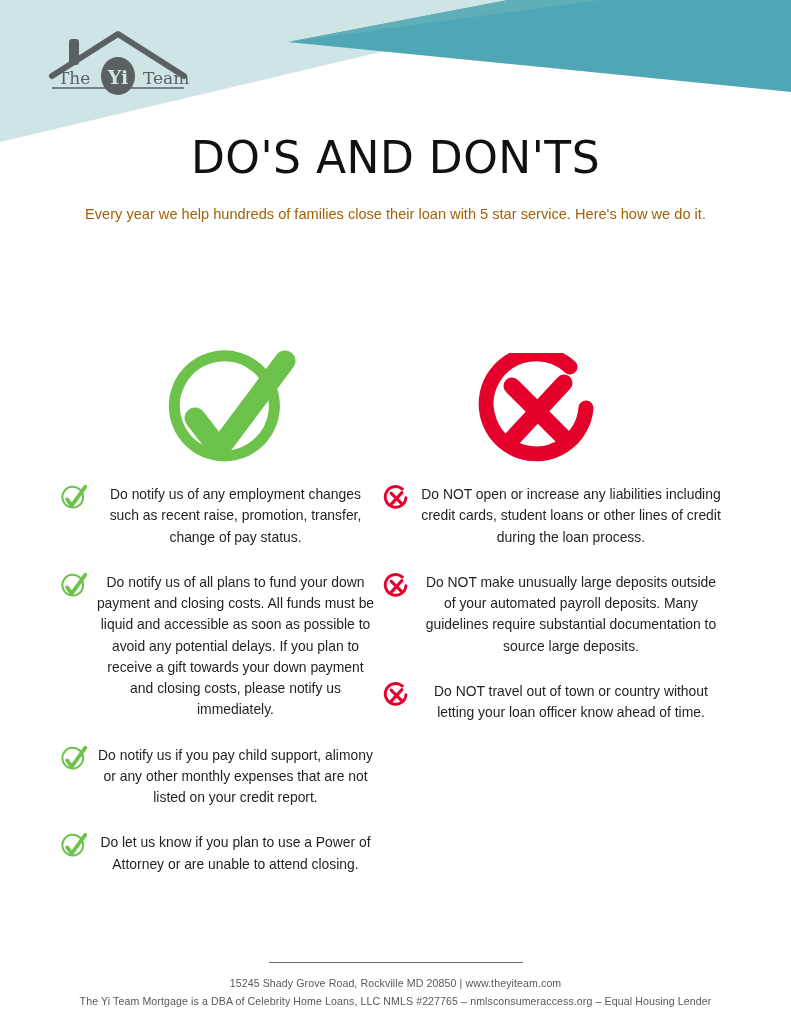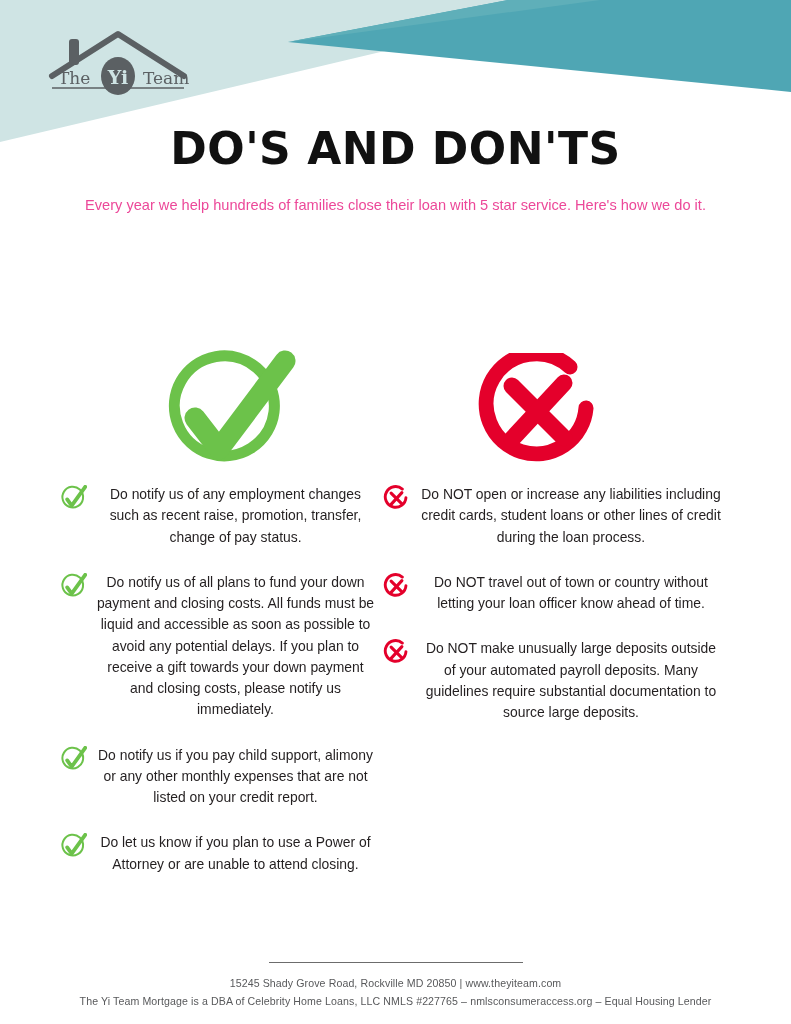--- a/index.html
+++ b/index.html
@@ -41,33 +41,33 @@
   #title-block {
     position: absolute;
     top: 126px;
     left: 0;
     width: 791px;
     z-index: 4;
     text-align: center;
   }
   #page-title {
     font-size: 44px;
-    font-weight: 700;
+    font-weight: 400;
     letter-spacing: 0.5px;
     color: #111111;
-    margin: 0;
+    margin: 9px;
     line-height: 1.05;
     font-family: "DejaVu Sans", sans-serif;
   }
   #subtitle {
     margin: 22px auto 0 auto;
     width: 690px;
     font-size: 14.6px;
     line-height: 1.55;
-    color: #ec4899;
+    color: #a16207;
     font-weight: 400;
   }
   #subtitle span { display: block; }
 
   
   #big-icons {
     position: absolute;
     top: 350px;
     left: 0;
     width: 791px;
@@ -234,30 +234,30 @@
       </svg>
       <span class="bullet-text">Do NOT open or increase any liabilities including credit cards, student loans or other lines of credit during the loan process.</span>
     </div>
 
     <div class="bullet">
       <svg class="bullet-icon" viewBox="0 0 30 30">
         <path d="M21.5,4.5 A11.5,11.5 0 1 0 25.5,14" fill="none" stroke="#E4002B" stroke-width="3.2" stroke-linecap="round"></path>
         <path d="M9,9 L21,21" fill="none" stroke="#E4002B" stroke-width="3.4" stroke-linecap="round"></path>
         <path d="M21,8.5 L9,21.5" fill="none" stroke="#E4002B" stroke-width="3.4" stroke-linecap="round"></path>
       </svg>
-      <span class="bullet-text">Do NOT travel out of town or country without letting your loan officer know ahead of time.</span>
+      <span class="bullet-text">Do NOT make unusually large deposits outside of your automated payroll deposits. Many guidelines require substantial documentation to source large deposits.</span>
     </div>
 
     <div class="bullet">
       <svg class="bullet-icon" viewBox="0 0 30 30">
         <path d="M21.5,4.5 A11.5,11.5 0 1 0 25.5,14" fill="none" stroke="#E4002B" stroke-width="3.2" stroke-linecap="round"></path>
         <path d="M9,9 L21,21" fill="none" stroke="#E4002B" stroke-width="3.4" stroke-linecap="round"></path>
         <path d="M21,8.5 L9,21.5" fill="none" stroke="#E4002B" stroke-width="3.4" stroke-linecap="round"></path>
       </svg>
-      <span class="bullet-text">Do NOT make unusually large deposits outside of your automated payroll deposits. Many guidelines require substantial documentation to source large deposits.</span>
+      <span class="bullet-text">Do NOT travel out of town or country without letting your loan officer know ahead of time.</span>
     </div>
   </div>
 
 </div>
 
 <div id="footer">
   <div id="footer-rule"></div>
   <span class="footer-line">15245 Shady Grove Road, Rockville MD 20850  |  www.theyiteam.com</span>
   <span class="footer-line">The Yi Team Mortgage is a DBA of Celebrity Home Loans, LLC NMLS #227765 – nmlsconsumeraccess.org – Equal Housing Lender</span>
 </div>

